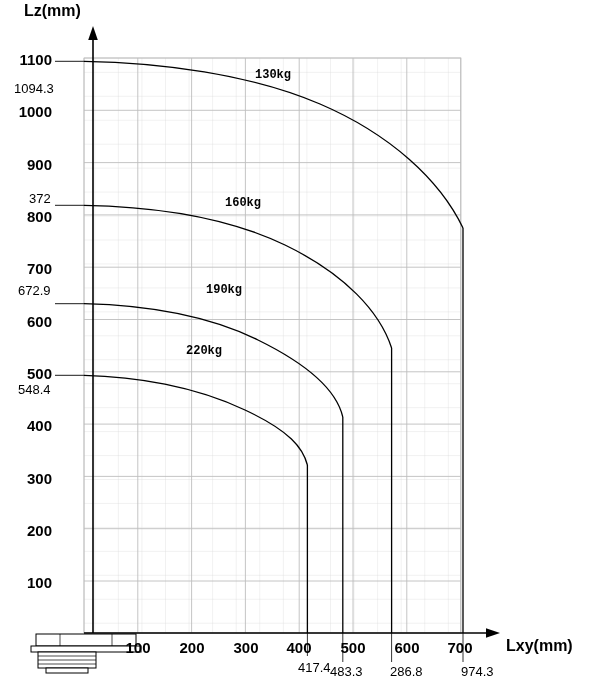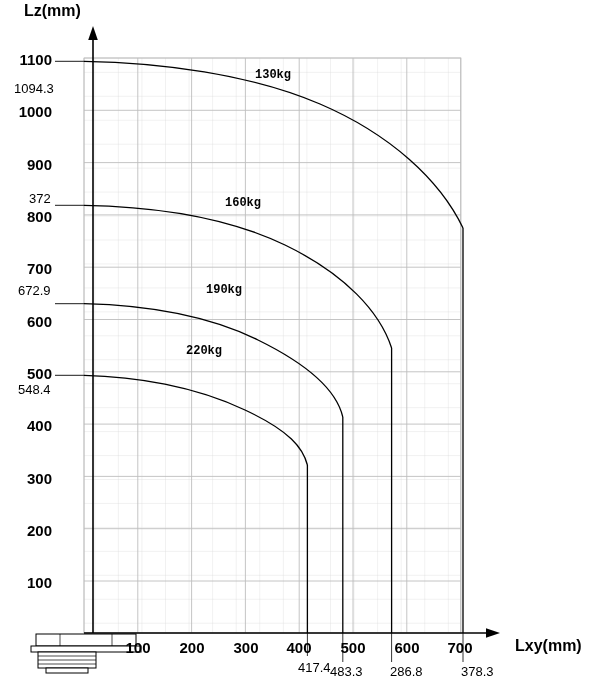--- a/index.html
+++ b/index.html
@@ -24,21 +24,21 @@
   #note-line-1{left:110px;top:8px;}
   #note-line-2{left:152px;top:34px;}
   .axis-label{
     position:absolute;
     font-family:Liberation Sans, sans-serif;
     font-size:16px;
     font-weight:bold;
     white-space:nowrap;
   }
   #ylabel{left:24px;top:2px;}
-  #xlabel{left:506px;top:637px;margin-left:9px;}
+  #xlabel{left:506px;top:637px;}
   .tick-y{
     position:absolute;
     font-size:15px;
     font-weight:bold;
     font-family:"Liberation Sans", sans-serif;
     text-align:right;
     width:60px;
     white-space:nowrap;
   }
   .tick-x{
@@ -177,20 +177,20 @@
   <div class="tick-x" style="left:169px;top:639px;">200</div>
   <div class="tick-x" style="left:223px;top:639px;">300</div>
   <div class="tick-x" style="left:276px;top:639px;">400</div>
   <div class="tick-x" style="left:330px;top:639px;">500</div>
   <div class="tick-x" style="left:384px;top:639px;">600</div>
   <div class="tick-x" style="left:437px;top:639px;">700</div>
 
   <div class="minor-label" style="left:286px;top:660px;margin-left:12px;">417.4</div>
   <div class="minor-label" style="left:330px;top:664px;">483.3</div>
   <div class="minor-label" style="left:390px;top:664px;">286.8</div>
-  <div class="minor-label" style="left:461px;top:664px;">378.3</div>
+  <div class="minor-label" style="left:461px;top:664px;">974.3</div>
 
   <div class="curve-label" style="left:255px;top:68px;">130kg</div>
   <div class="curve-label" style="left:225px;top:196px;">160kg</div>
   <div class="curve-label" style="left:206px;top:283px;">190kg</div>
   <div class="curve-label" style="left:186px;top:344px;text-align:right;">220kg</div>
 
 </div>
 
 </body></html>

